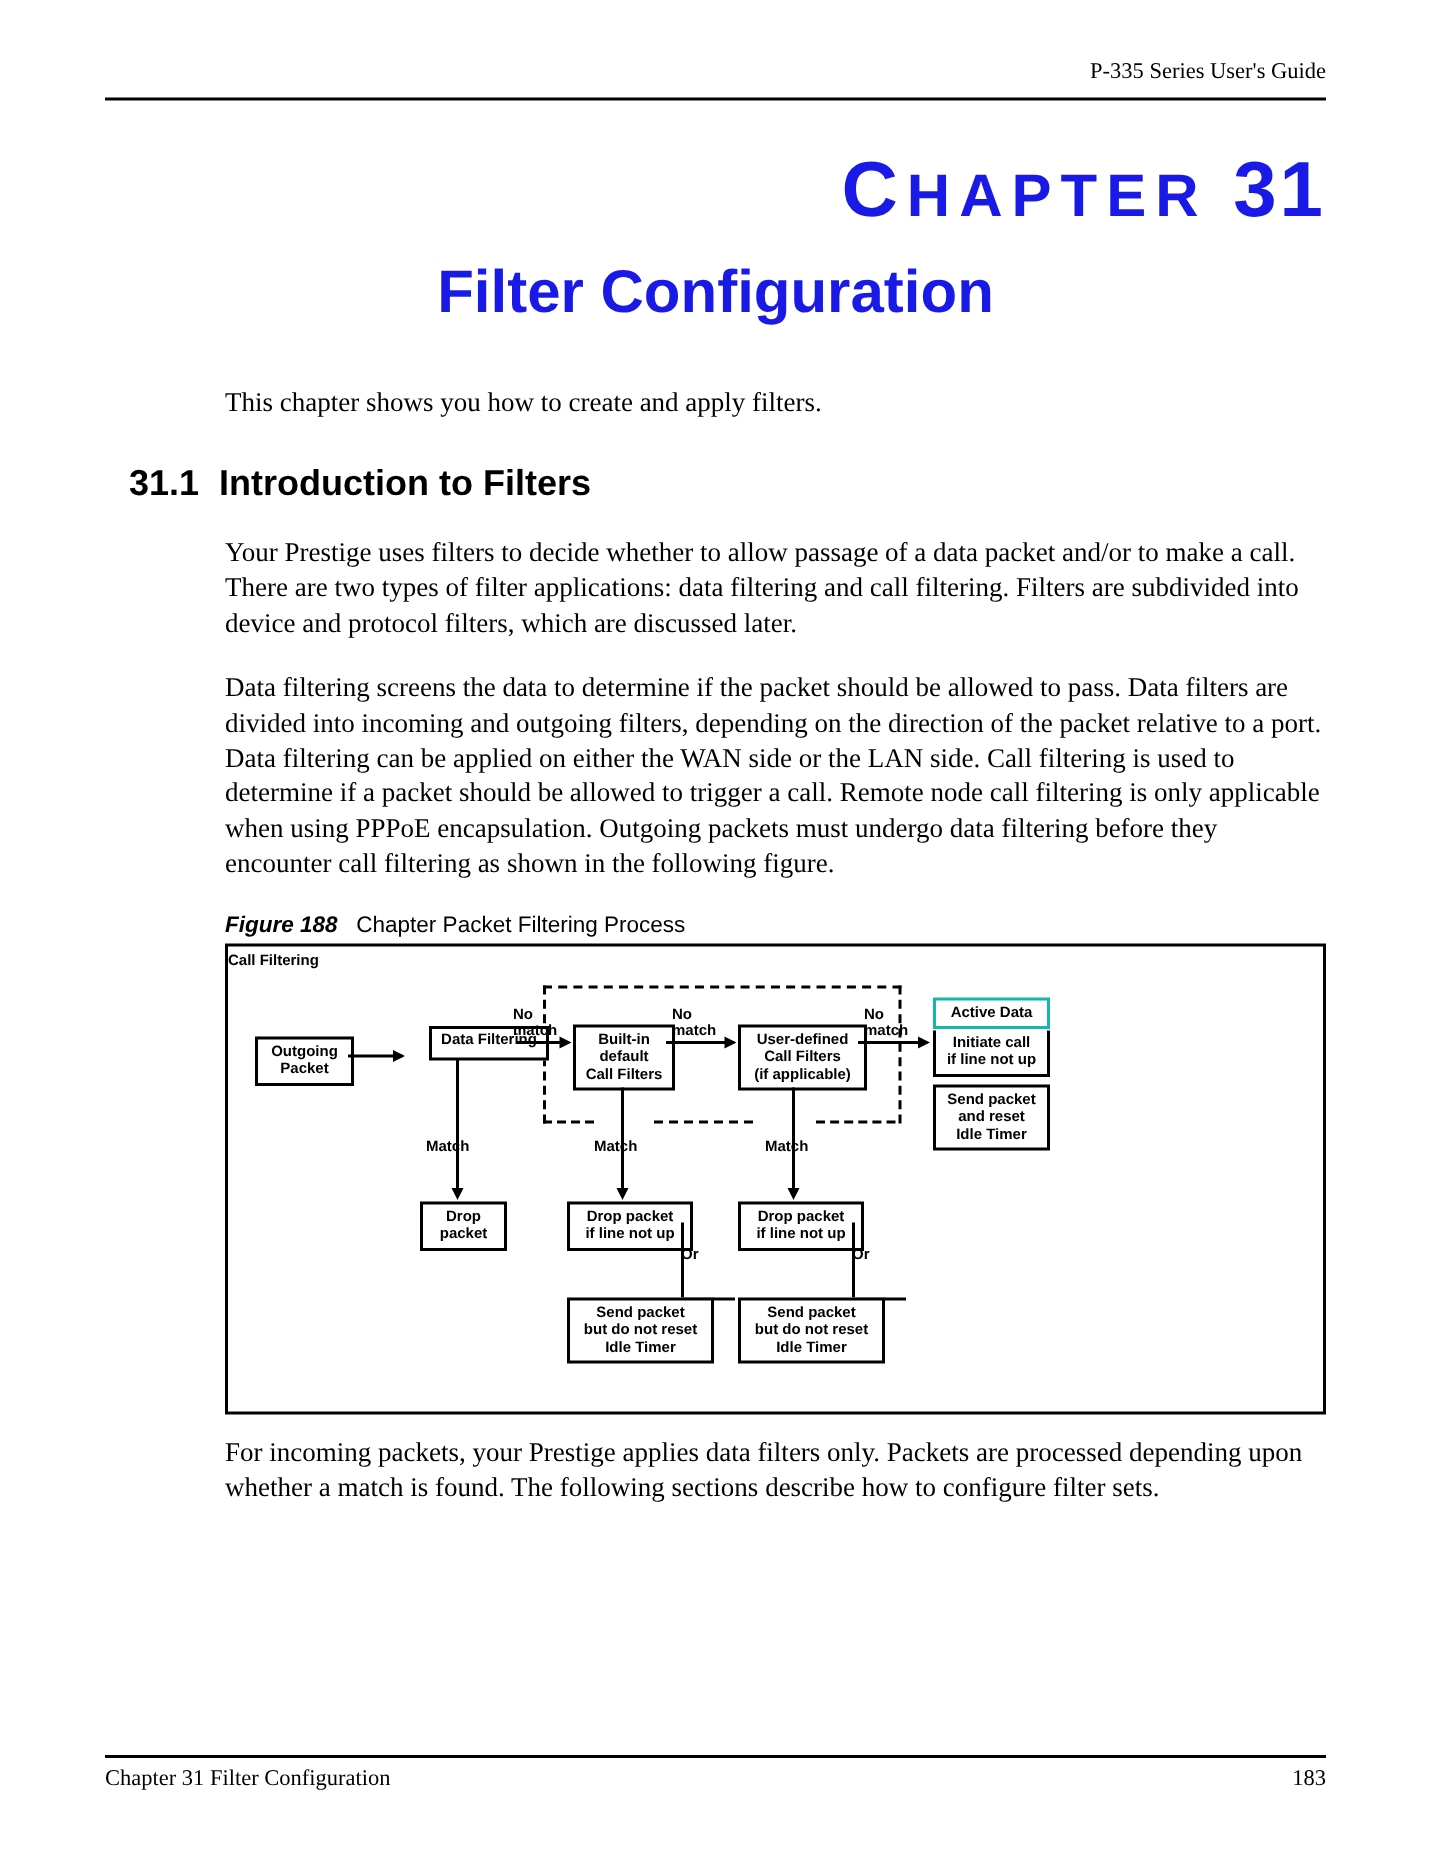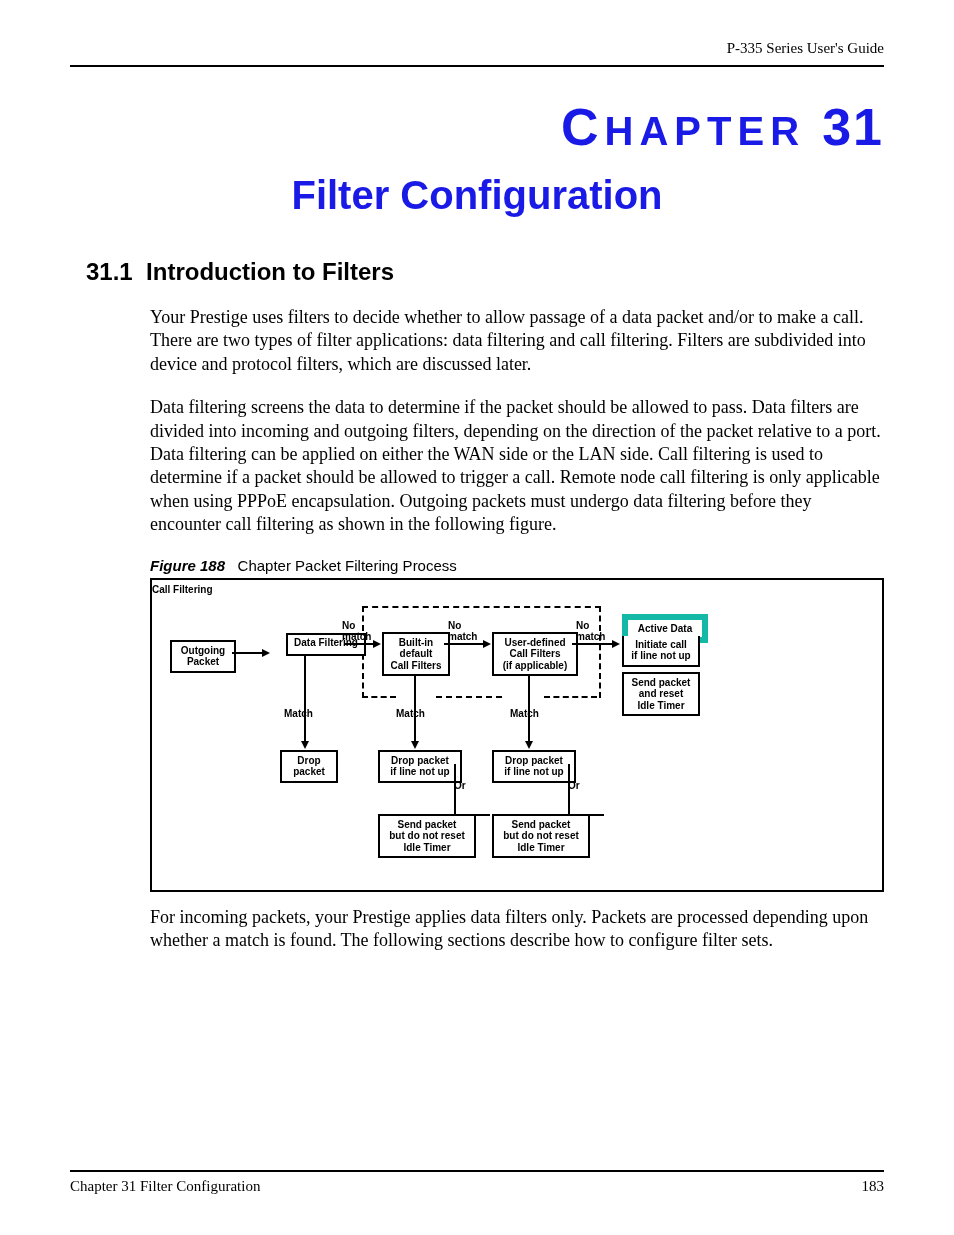--- a/index.html
+++ b/index.html
@@ -147,20 +147,21 @@
   <div class="running-head">P-335 Series User's Guide</div>
   <hr class="hr-top">
 
   <div class="chapter-heading">
     <span class="chap-line chap-num">
       <span style="font-size:52px;">C</span><span>HAPTER</span>&nbsp;<span class="big31">31</span>
     </span>
     <span class="chap-line chap-title">Filter Configuration</span>
   </div>
 
+  <p class="intro">This chapter shows you how to create and apply filters.</p>
 
   <h2 class="section-heading">
     <span>31.1</span>&nbsp;&nbsp;<span>Introduction to Filters</span>
   </h2>
 
   <p class="body-para">Your Prestige uses filters to decide whether to allow passage of a data packet and/or to make a call. There are two types of filter applications: data filtering and call filtering. Filters are subdivided into device and protocol filters, which are discussed later.</p>
   <p class="body-para">Data filtering screens the data to determine if the packet should be allowed to pass. Data filters are divided into incoming and outgoing filters, depending on the direction of the packet relative to a port. Data filtering can be applied on either the WAN side or the LAN side. Call filtering is used to determine if a packet should be allowed to trigger a call. Remote node call filtering is only applicable when using PPPoE encapsulation. Outgoing packets must undergo data filtering before they encounter call filtering as shown in the following figure.</p>
 
   <div class="figure-caption">
     <strong>Figure 188</strong>&nbsp;&nbsp;&nbsp;<span>Chapter Packet Filtering Process</span>
@@ -172,21 +173,21 @@
 
     <div class="dashed" style="left:210px; top:26px; width:235px; height:90px; border-bottom:none;"></div>
     <div class="dashed" style="left:210px; top:116px; width:34px; height:0; border:none; border-top:2px dashed #000;"></div>
     <div class="dashed" style="left:284px; top:116px; width:66px; height:0; border:none; border-top:2px dashed #000;"></div>
     <div class="dashed" style="left:392px; top:116px; width:53px; height:0; border:none; border-top:2px dashed #000;"></div>
 
     <div class="dbox" style="left:18px; top:60px; width:54px;">Outgoing<br>Packet</div>
     <div class="dbox" style="left:134px; top:53px; width:68px; height:14px; padding-top:2px;">Data Filtering</div>
     <div class="dbox" style="left:230px; top:52px; width:56px;">Built-in<br>default<br>Call Filters</div>
     <div class="dbox" style="left:340px; top:52px; width:74px;">User-defined<br>Call Filters<br>(if applicable)</div>
-    <div class="dbox" style="left:470px; top:34px; width:66px; border:6px solid #14b8a6;">Active Data</div>
+    <div class="dbox" style="left:470px; top:34px; width:66px; border:2px solid #14b8a6;">Active Data</div>
     <div class="dbox" style="left:470px; top:56px; width:66px; border-top:none;">Initiate call<br>if line not up</div>
     <div class="dbox" style="left:470px; top:92px; width:66px;">Send packet<br>and reset<br>Idle Timer</div>
 
     <div class="arrow-h" style="left:80px; top:72px; width:36px;"></div>
     <div class="arrow-h" style="left:192px; top:63px; width:35px;"></div>
     <div class="arrow-h" style="left:292px; top:63px; width:45px;"></div>
     <div class="arrow-h" style="left:420px; top:63px; width:46px;"></div>
 
     <div class="label" style="left:190px; top:40px; width:36px;">No<br>match</div>
     <div class="label" style="left:296px; top:40px; width:36px;">No<br>match</div>

